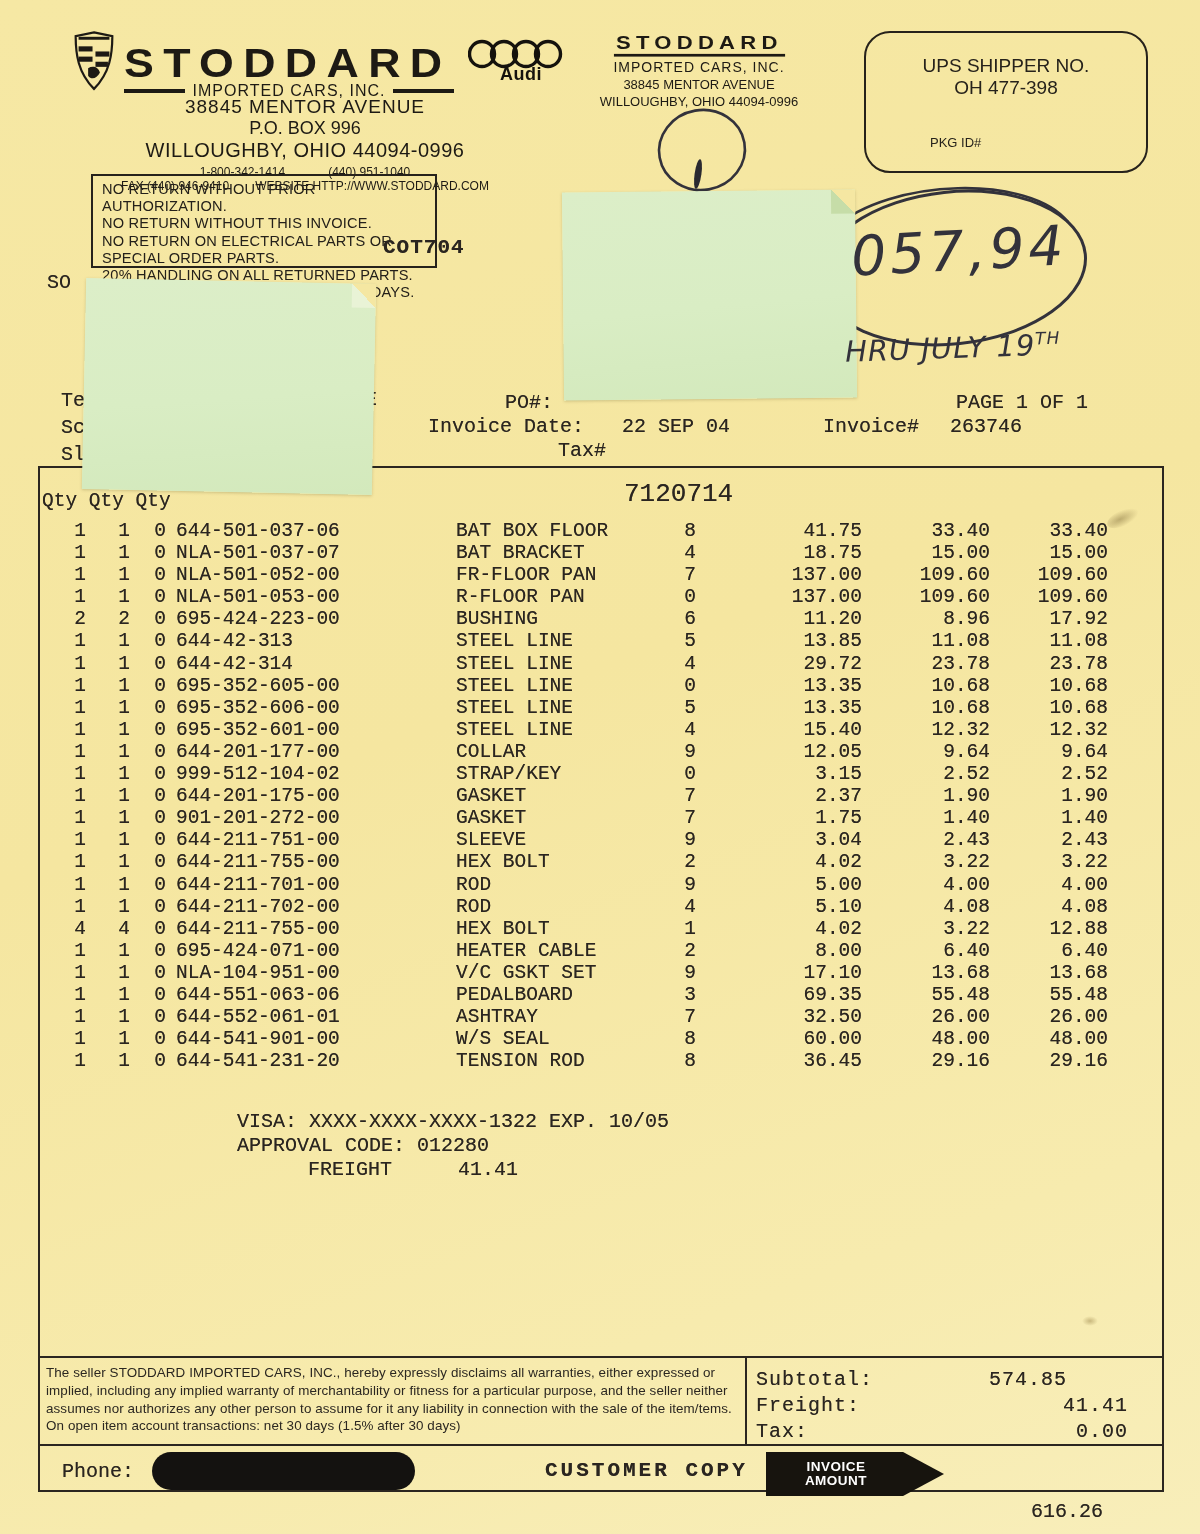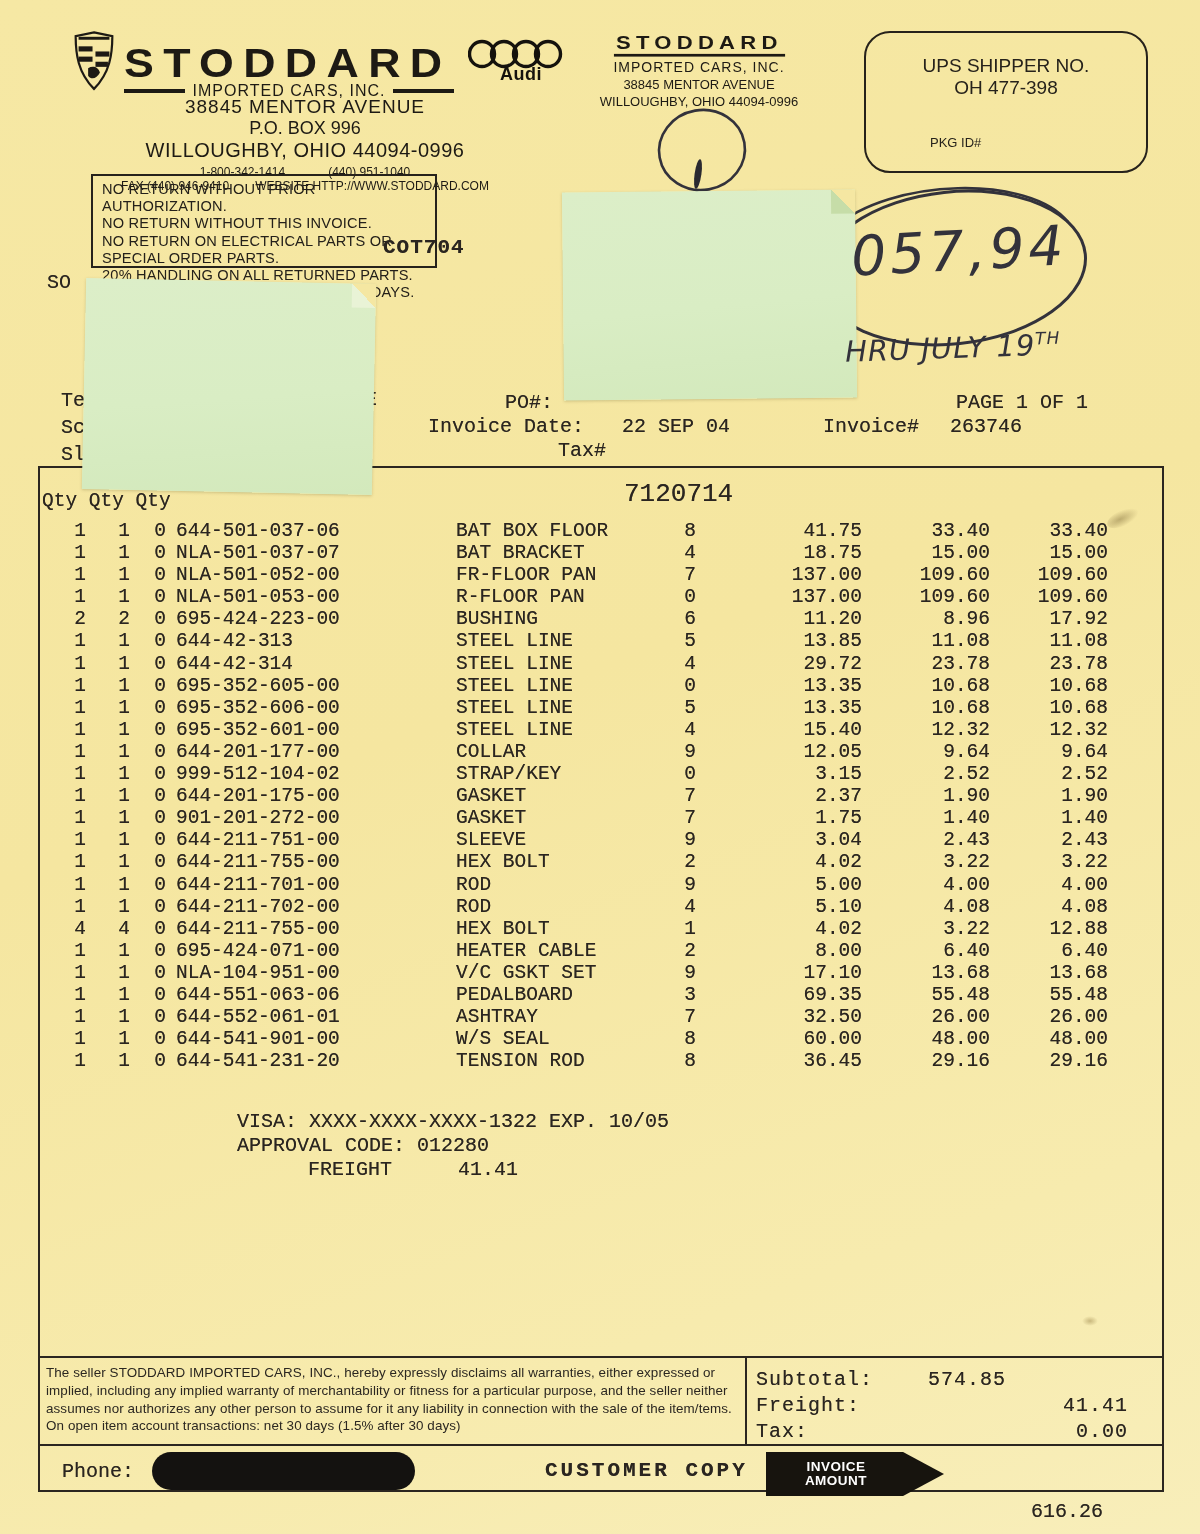--- a/index.html
+++ b/index.html
@@ -100,21 +100,21 @@
 
   
   .hline-top{left:38px;top:1356px;width:1126px;height:2px;background:#2b2620;}
   .vline{left:745px;top:1356px;width:2px;height:90px;background:#2b2620;}
   .hline-foot{left:38px;top:1444px;width:1126px;height:2px;background:#2b2620;}
 
   .disclaimer{left:46px;top:1364px;width:694px;font-size:13.4px;line-height:17.8px;
     color:#2b2721;letter-spacing:.1px;}
 
   .tot-row{font-size:20px;letter-spacing:1px;}
-  .tot-l1{left:756px;top:1368px;}  .tot-v1{left:928px;top:1368px;width:200px;text-align:left;}
+  .tot-l1{left:756px;top:1368px;}  .tot-v1{left:928px;top:1368px;width:200px;text-align:center;}
   .tot-l2{left:756px;top:1394px;}  .tot-v2{left:928px;top:1394px;width:200px;text-align:right;}
   .tot-l3{left:756px;top:1420px;}  .tot-v3{left:928px;top:1420px;width:200px;text-align:right;}
 
   
   .ft-phone{left:62px;top:1460px;font-size:20px;}
   .redaction{left:152px;top:1452px;width:263px;height:38px;background:#141210;border-radius:19px;}
   .ft-copy{left:545px;top:1459px;font-size:21px;font-weight:700;letter-spacing:3px;}
   .badge{left:766px;top:1452px;width:178px;height:44px;background:#17140e;
     clip-path:polygon(0 0,77% 0,100% 50%,77% 100%,0 100%);
     display:flex;align-items:center;justify-content:center;padding-right:38px;box-sizing:border-box;}

